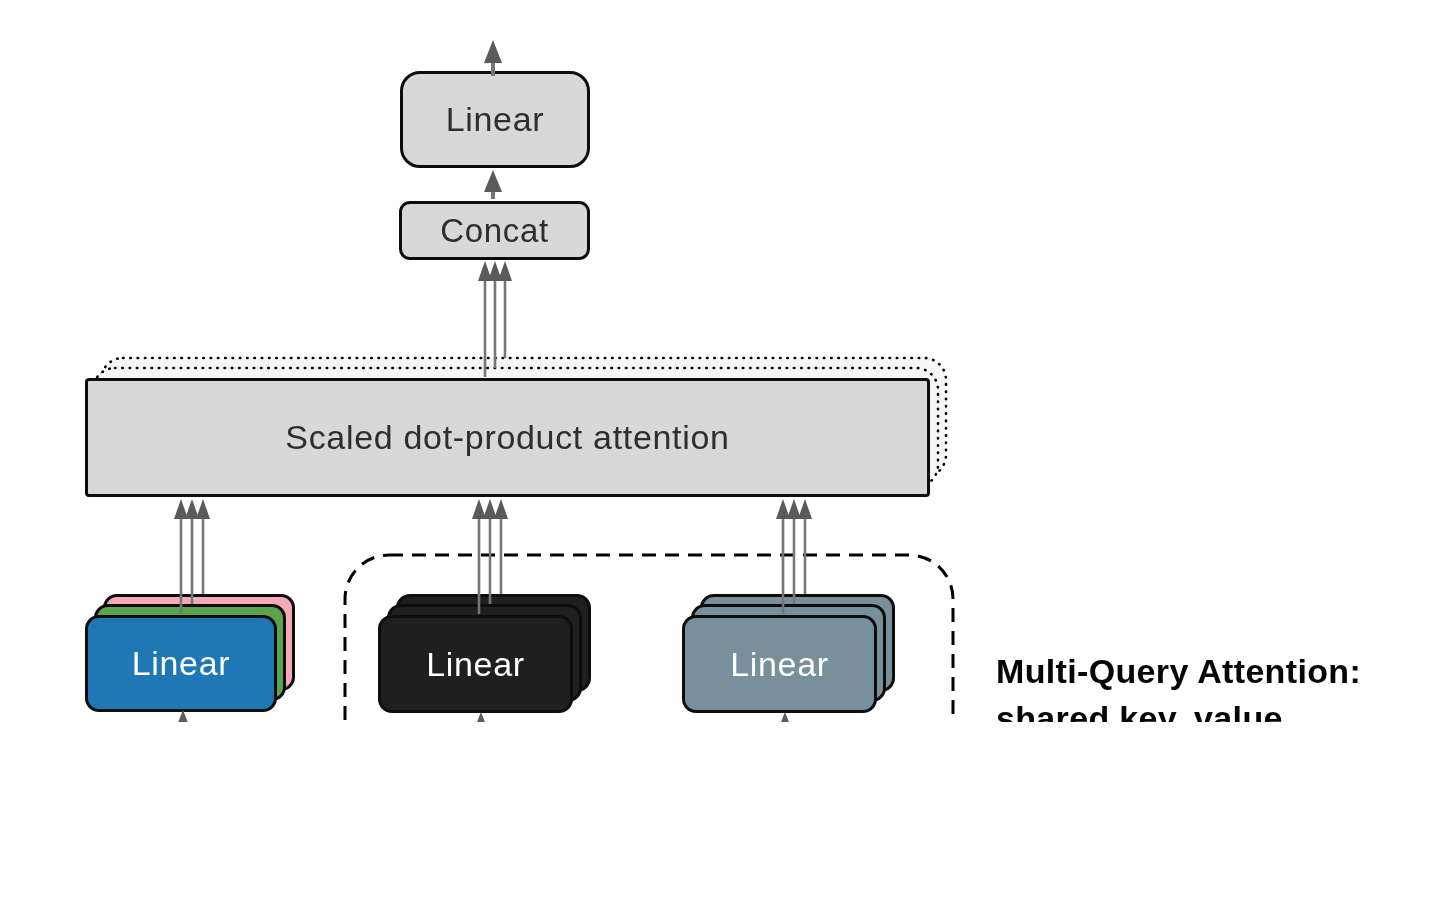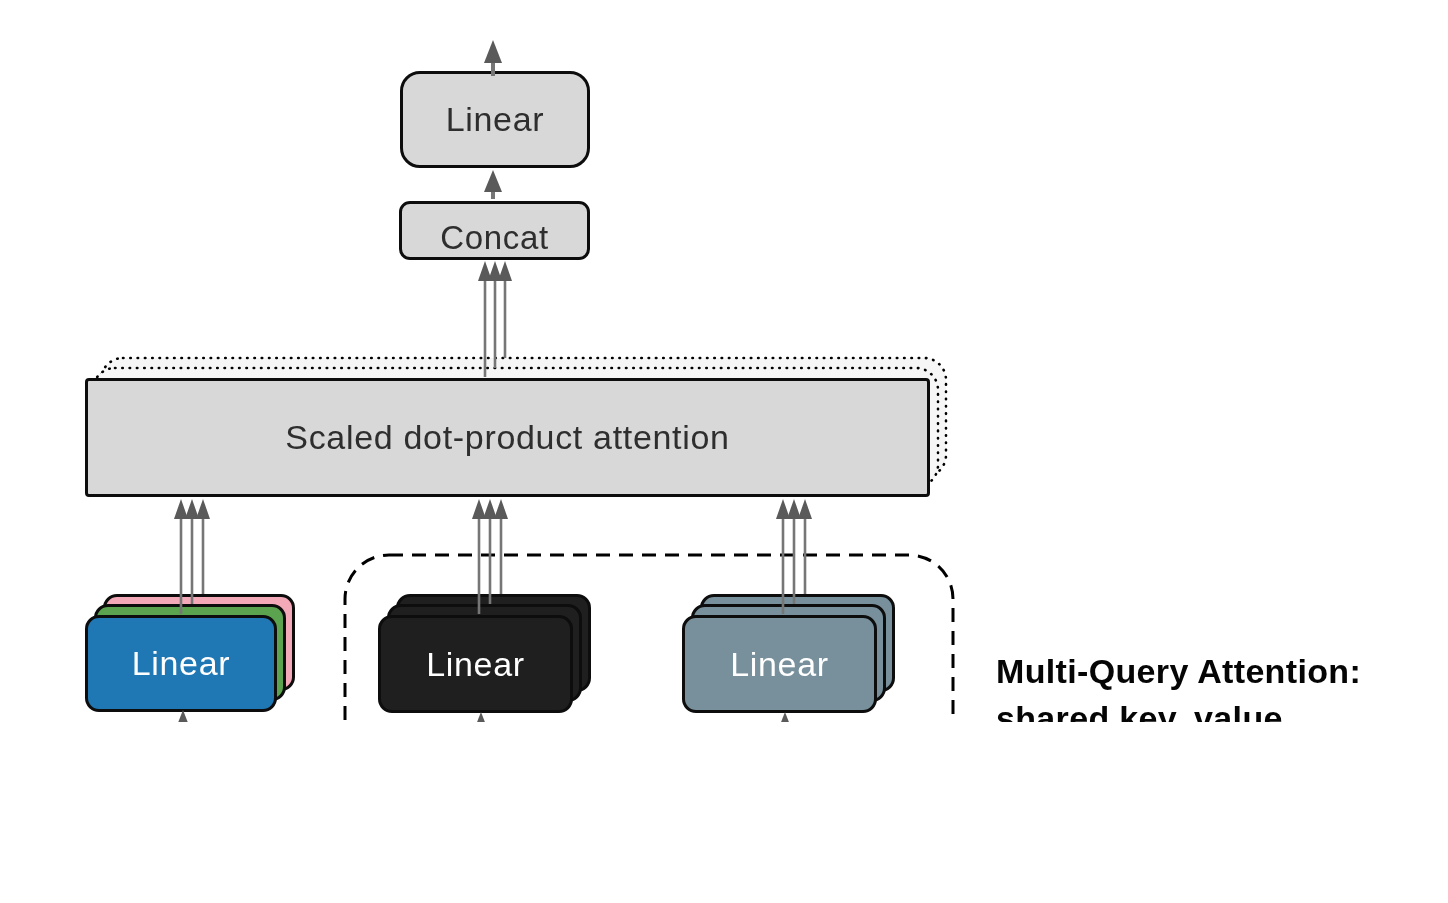--- a/index.html
+++ b/index.html
@@ -93,21 +93,21 @@
   <svg class="layer bg" viewBox="0 0 1448 903">
     <rect x="101" y="358" width="845" height="119" rx="22" stroke="#000000" stroke-width="2.6" stroke-dasharray="0.5 6.8" stroke-linecap="round" fill="#f6f6f6"></rect>
     <rect x="93" y="368" width="845" height="119" rx="22" stroke="#000000" stroke-width="2.6" stroke-dasharray="0.5 6.8" stroke-linecap="round" fill="#f6f6f6"></rect>
     <rect x="345" y="555" width="608" height="307" rx="44" fill="none" stroke="#000000" stroke-width="3" stroke-dasharray="14 9"></rect>
   </svg>
 
   <div class="box top-linear" style="background-color: rgb(216, 216, 216);">
     <span>Linear</span>
   </div>
 
-  <div class="box concat" style="background-color: rgb(216, 216, 216); align-items: flex-end;">
+  <div class="box concat" style="background-color: rgb(216, 216, 216);">
     <span>Concat</span>
   </div>
 
   <div class="box attention" style="background-color: rgb(216, 216, 216);">
     <span>Scaled dot-product attention</span>
   </div>
 
   <div class="stack-layer q-back" style="background-color: rgb(244, 169, 184);"></div>
   <div class="stack-layer q-mid" style="background-color: rgb(91, 163, 78);"></div>
   <div class="stack-layer q-front" style="background-color: rgb(31, 119, 180);">

